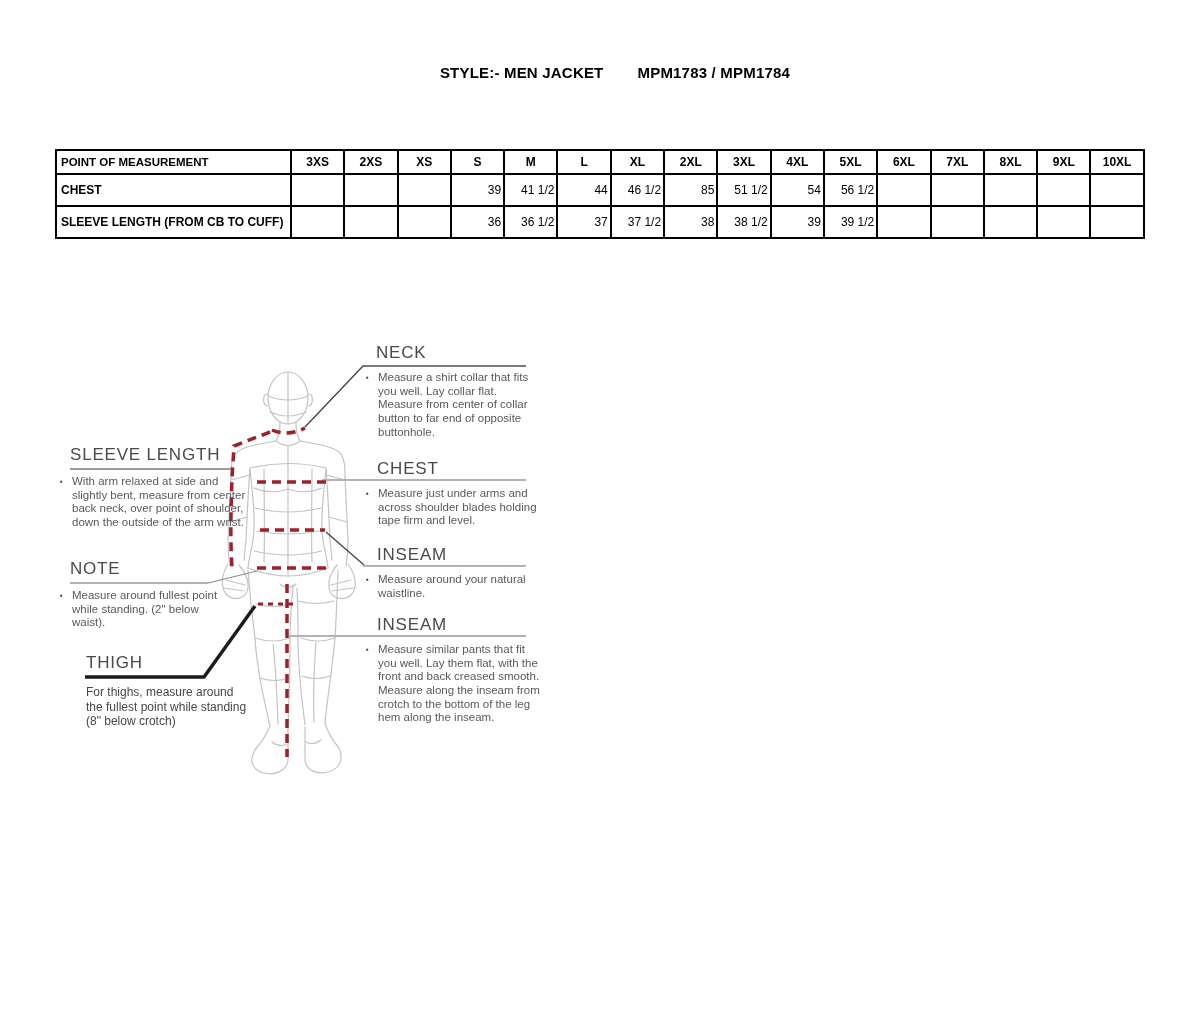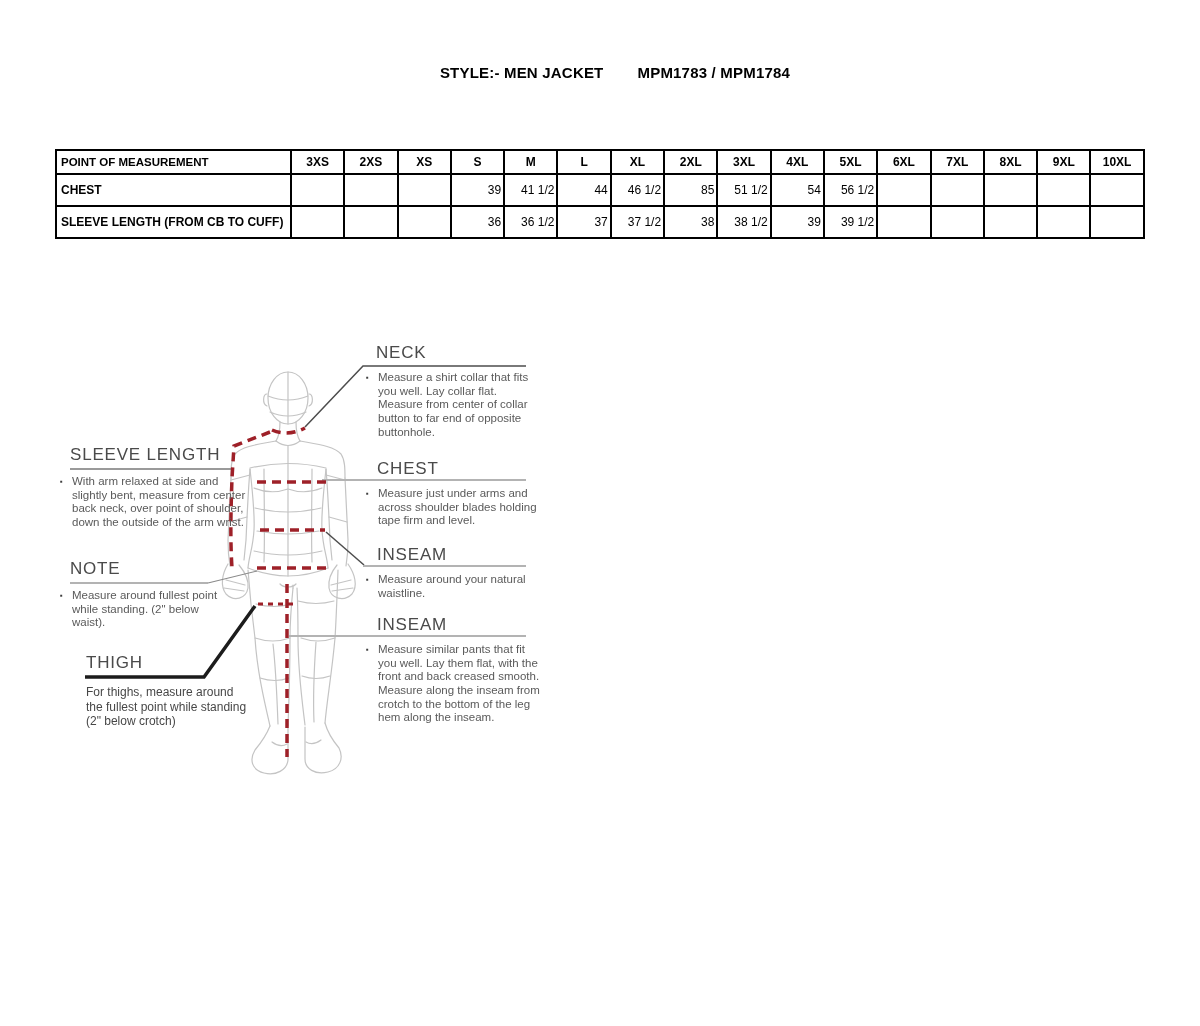--- a/index.html
+++ b/index.html
@@ -236,17 +236,17 @@
     </div>
 
     <div class="dhead" style="left:12px;top:221px;">NOTE</div>
     <div class="dtext" style="left:2px;top:251px;width:170px;">
       <span class="bullet">▪</span>
       <span>Measure around fullest point while standing. (2" below waist).</span>
     </div>
 
     <div class="dhead" style="left:28px;top:315px;">THIGH</div>
     <div class="dtext nobullet" style="left:28px;top:347px;width:162px;">
-      <span>For thighs, measure around the fullest point while standing (2" below crotch)</span>
+      <span>For thighs, measure around the fullest point while standing (8" below crotch)</span>
     </div>
   </div>
 
 </div>
 
 </body></html>

